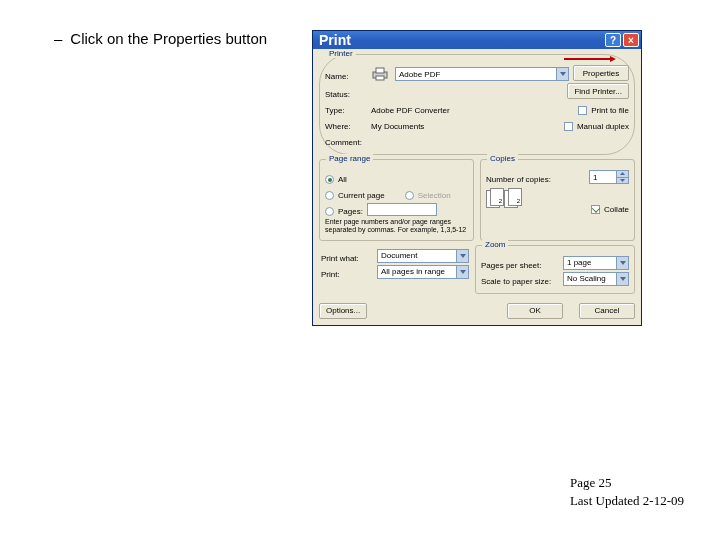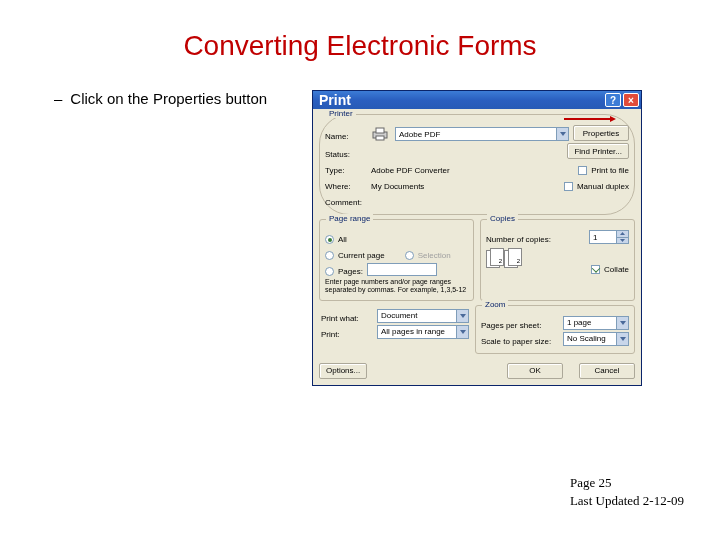--- a/index.html
+++ b/index.html
@@ -47,21 +47,20 @@
   .page { position: absolute; width: 14px; height: 18px; background: #fff; border: 1px solid #888; font-size: 6px; display: flex; align-items: flex-end; justify-content: flex-end; padding: 1px; }
   .bottom-bar { display: flex; justify-content: space-between; padding: 0 6px 6px 6px; gap: 6px; }
   .footer { position: absolute; bottom: 30px; right: 36px; font-size: 13px; line-height: 1.4; font-family: Liberation Serif, serif; }
   .disabled { color: #a0a0a0; }
   .pg-input { background: #fff; border: 1px solid #7f9db9; width: 70px; height: 13px; display:inline-block; vertical-align: middle; }
 </style>
 </head>
 <body>
 
 <div class="slide">
-  <h1 class="title">Converting Electronic Forms</h1>
 
   <div class="body-row">
     <div class="bullet-col">
       <div class="bullet">
         <span class="dash">–</span>
         <span>Click on the Properties button</span>
       </div>
     </div>
 
     <div class="dialog-col">

